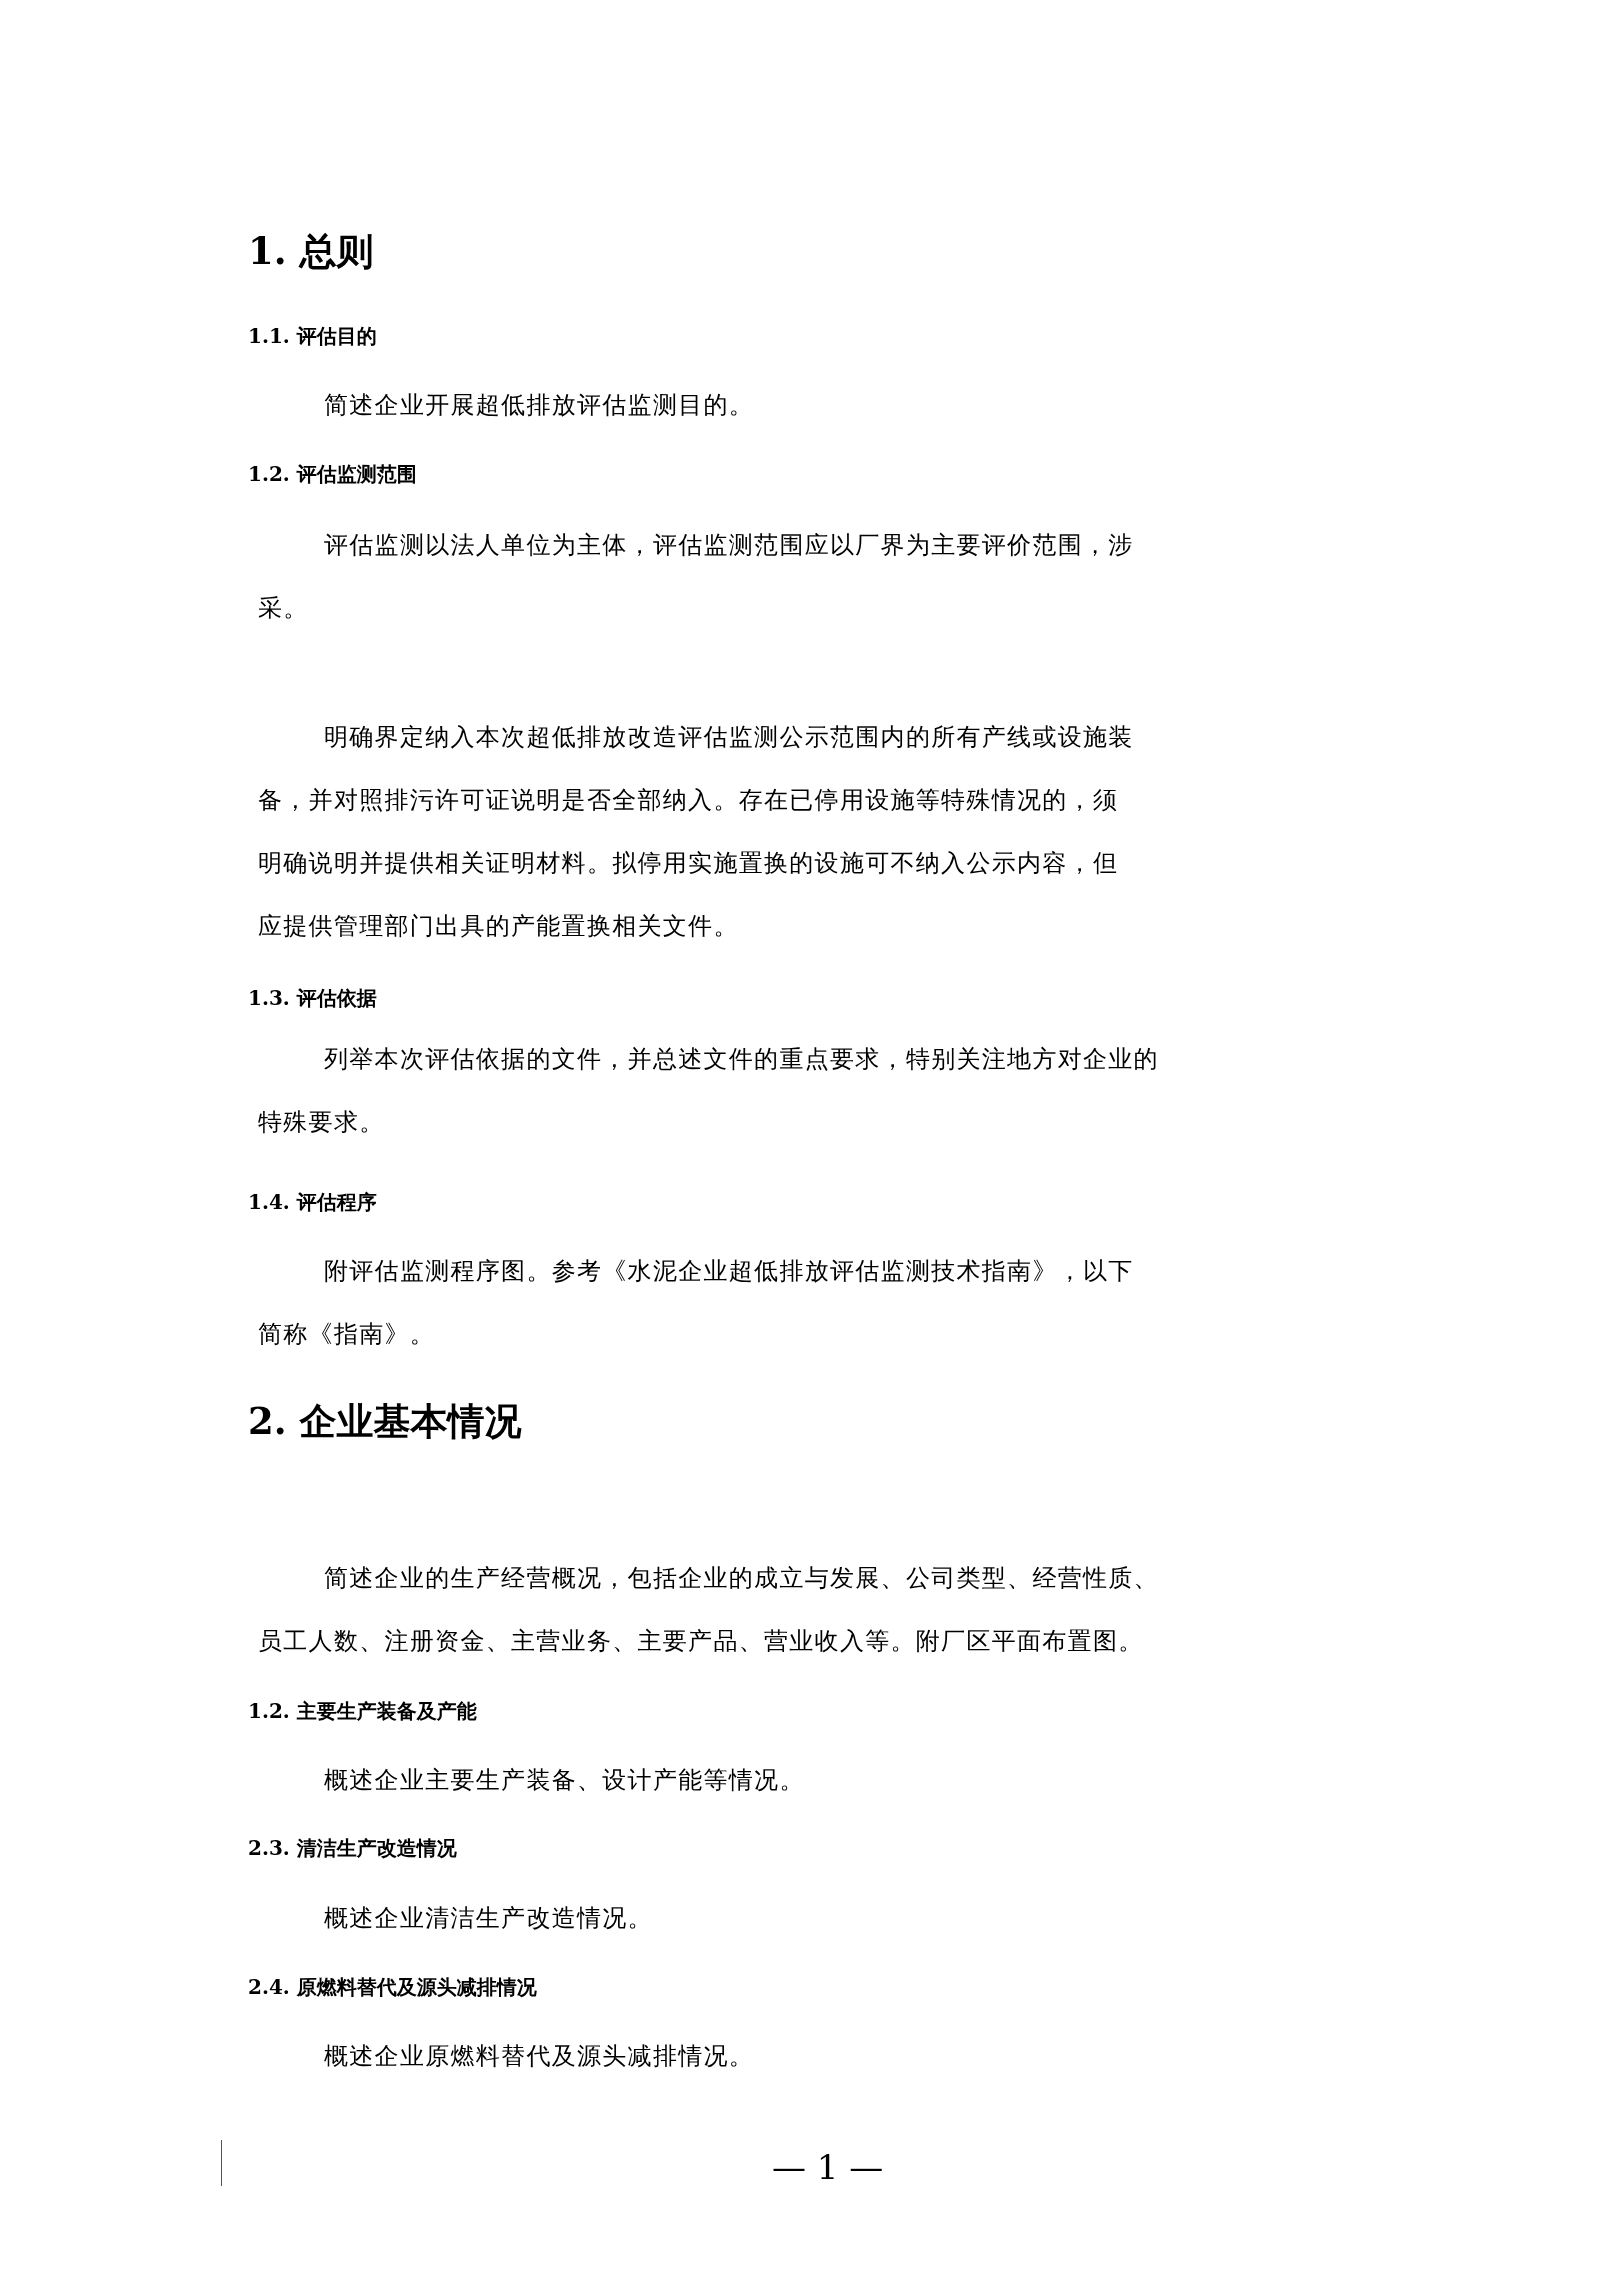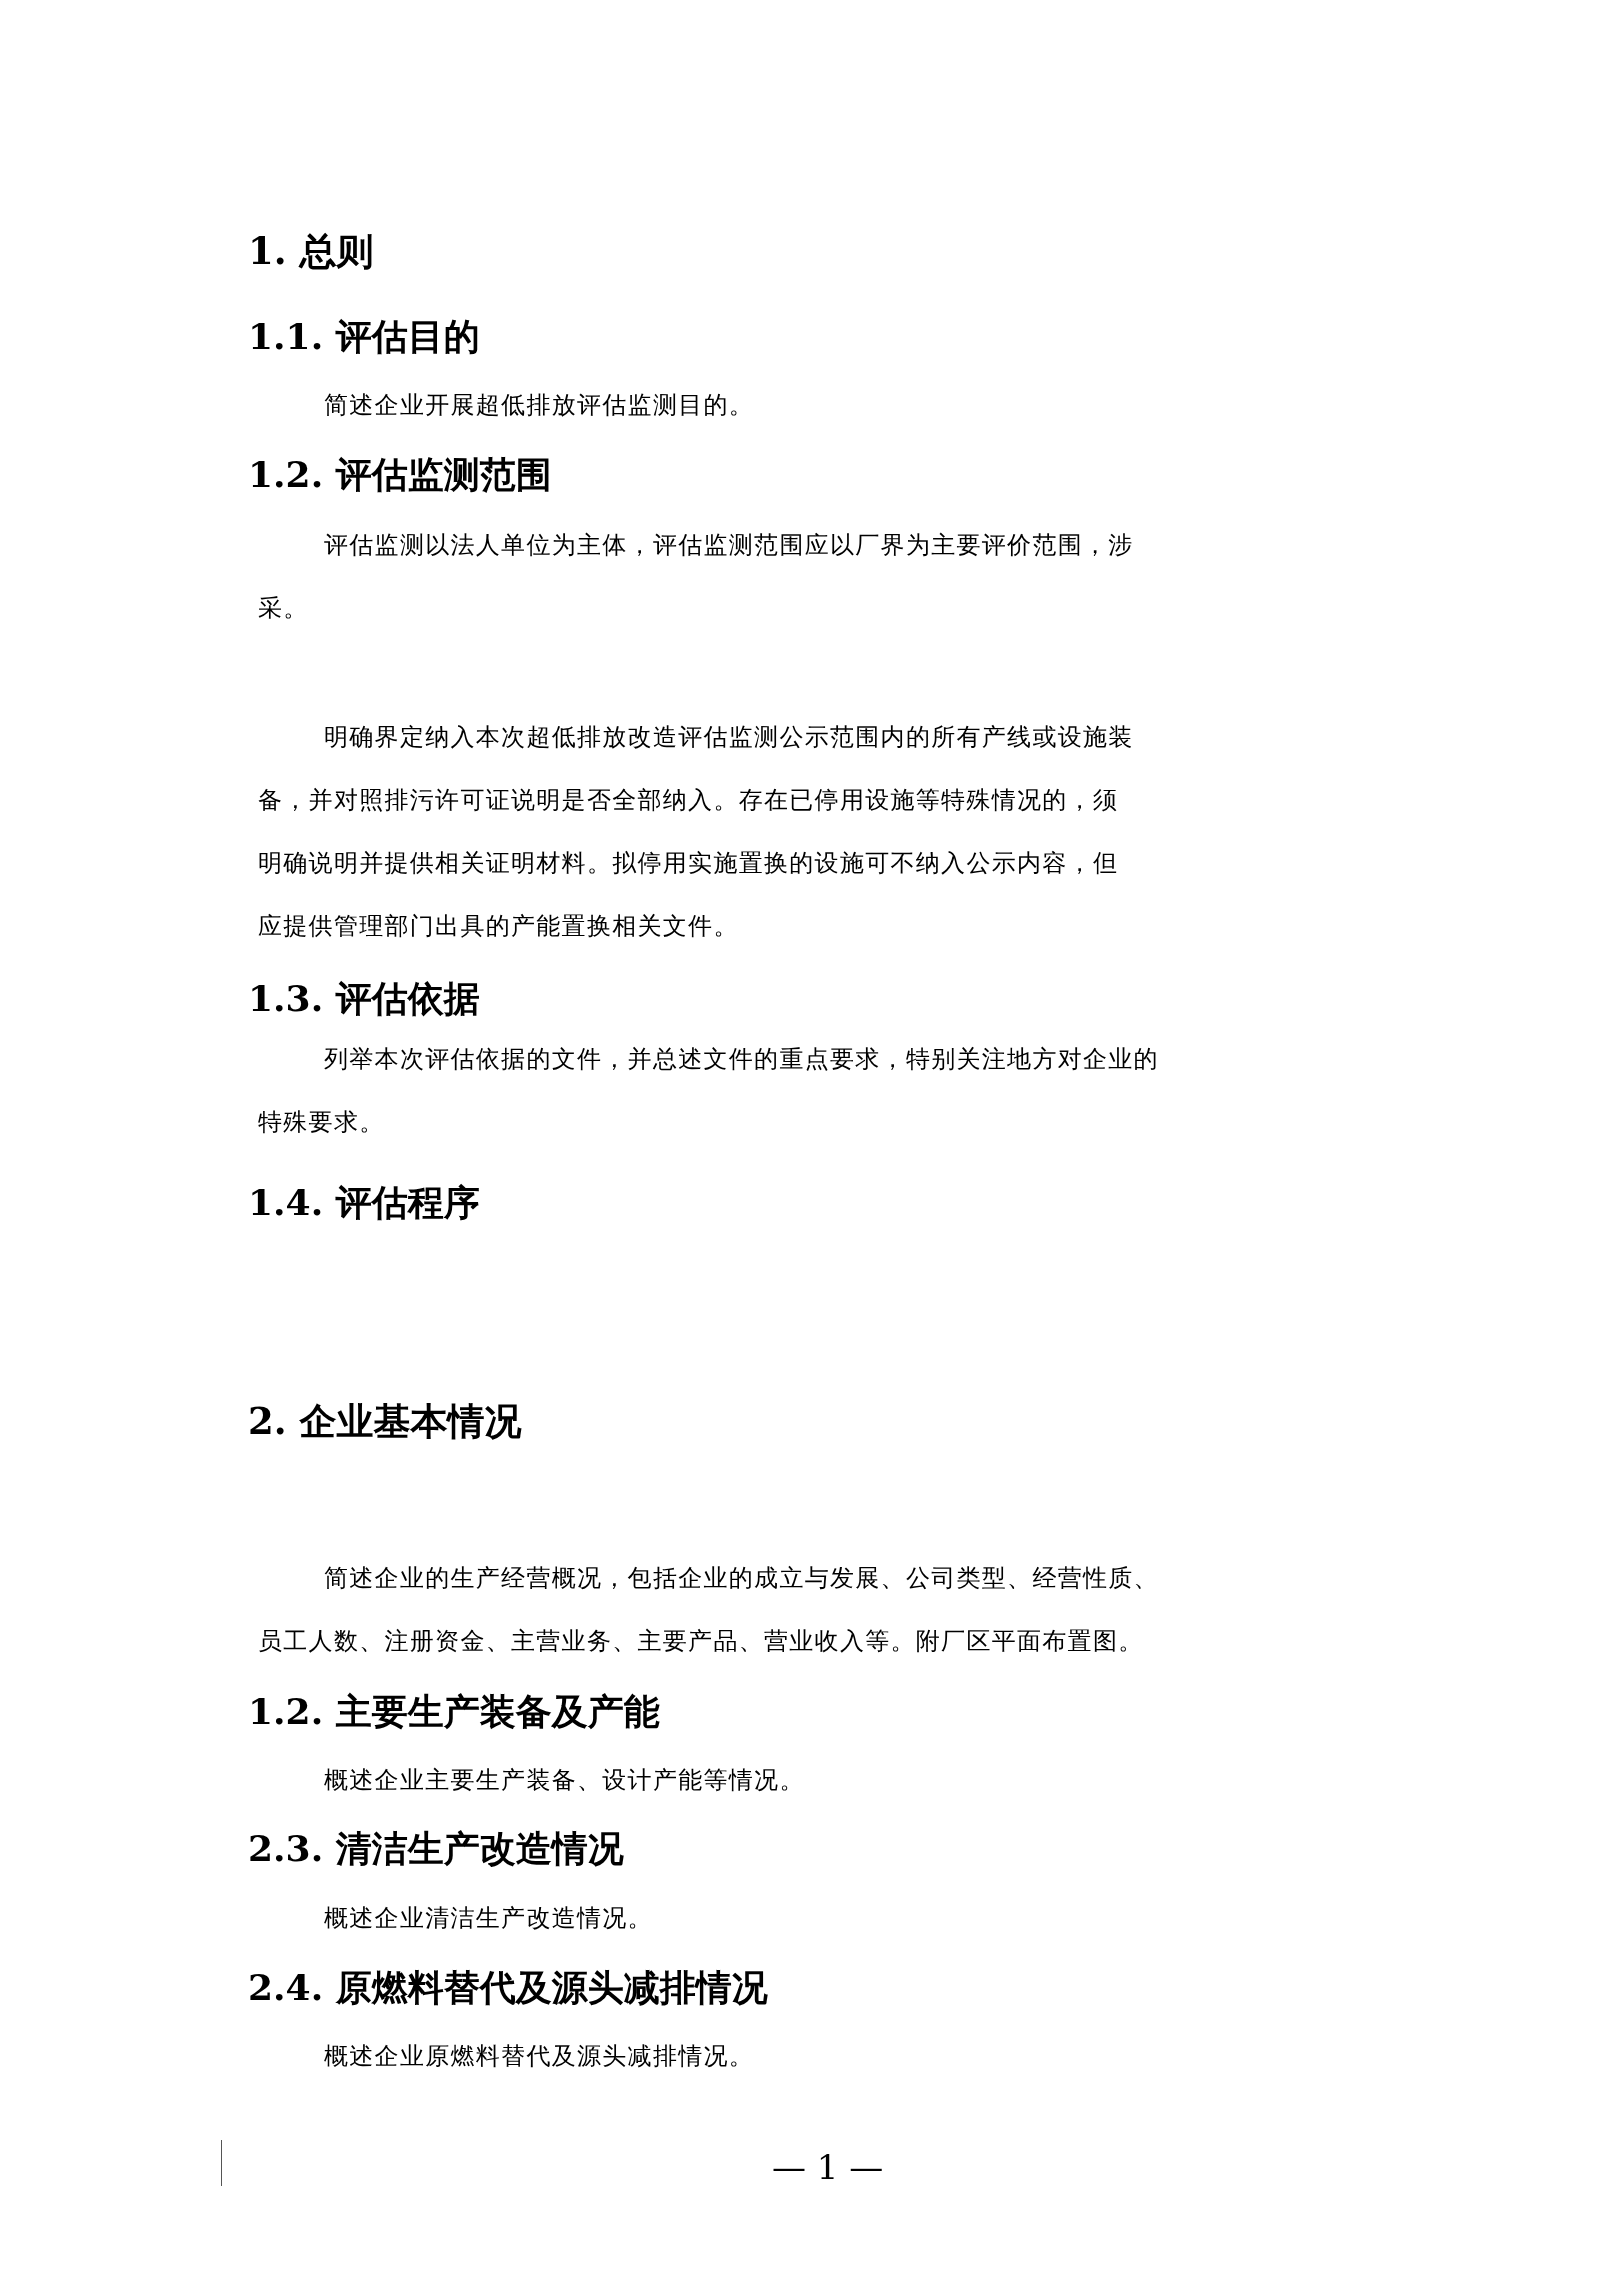--- a/index.html
+++ b/index.html
@@ -1,21 +1,21 @@
 <!DOCTYPE html>
 <html style="font-size:10.5px"><head>
 <meta charset="utf-8">
 <style>
   html, body { margin:0; padding:0; background:#ffffff; }
   body { width:1623px; height:2295px; position:relative; overflow:hidden;
          font-family:"DejaVu Serif","Liberation Serif",serif; color:#000; }
   .page { position:absolute; left:0; top:0; width:1363px; height:2295px; }
   .blk { position:absolute; left:248px; width:1142px; white-space:nowrap; }
   .h1 { font-size:37px; font-weight:bold; line-height:46px; }
-  .h2 { font-size:36px; font-weight:bold; line-height:39px; }
+  .h2 { font-size:20px; font-weight:bold; line-height:39px; }
   .p { font-size:24px; line-height:63px;margin-left:10px; }
   .p .line { display:block; height:63px; white-space:nowrap; letter-spacing:1.3px; }
   .p .line.first { padding-left:66px; }
   .pagenum { position:absolute; top:2146px; left:772px; font-size:34px; line-height:42px; }
   .bar { position:absolute; left:221px; top:2140px; width:1.3px; height:46px; background:#555; }
 </style>
 </head>
 <body>
 
 <div class="page">
@@ -39,20 +39,24 @@
     <span class="line">应提供管理部门出具的产能置换相关文件。</span>
   </div>
 
   <div class="blk h2" style="top:979px">1.3. 评估依据</div>
   <div class="blk p" style="top:1028px">
     <span class="line first">列举本次评估依据的文件，并总述文件的重点要求，特别关注地方对企业的</span>
     <span class="line">特殊要求。</span>
   </div>
 
   <div class="blk h2" style="top:1183px">1.4. 评估程序</div>
+  <div class="blk p" style="top:1240px">
+    <span class="line first">附评估监测程序图。参考《水泥企业超低排放评估监测技术指南》，以下</span>
+    <span class="line">简称《指南》。</span>
+  </div>
 
   <div class="blk h1" style="top:1398px">2.  企业基本情况</div>
 
   <div class="blk p" style="top:1547px">
     <span class="line first">简述企业的生产经营概况，包括企业的成立与发展、公司类型、经营性质、</span>
     <span class="line">员工人数、注册资金、主营业务、主要产品、营业收入等。附厂区平面布置图。</span>
   </div>
 
   <div class="blk h2" style="top:1692px">1.2. 主要生产装备及产能</div>
   <div class="blk p" style="top:1749px">

